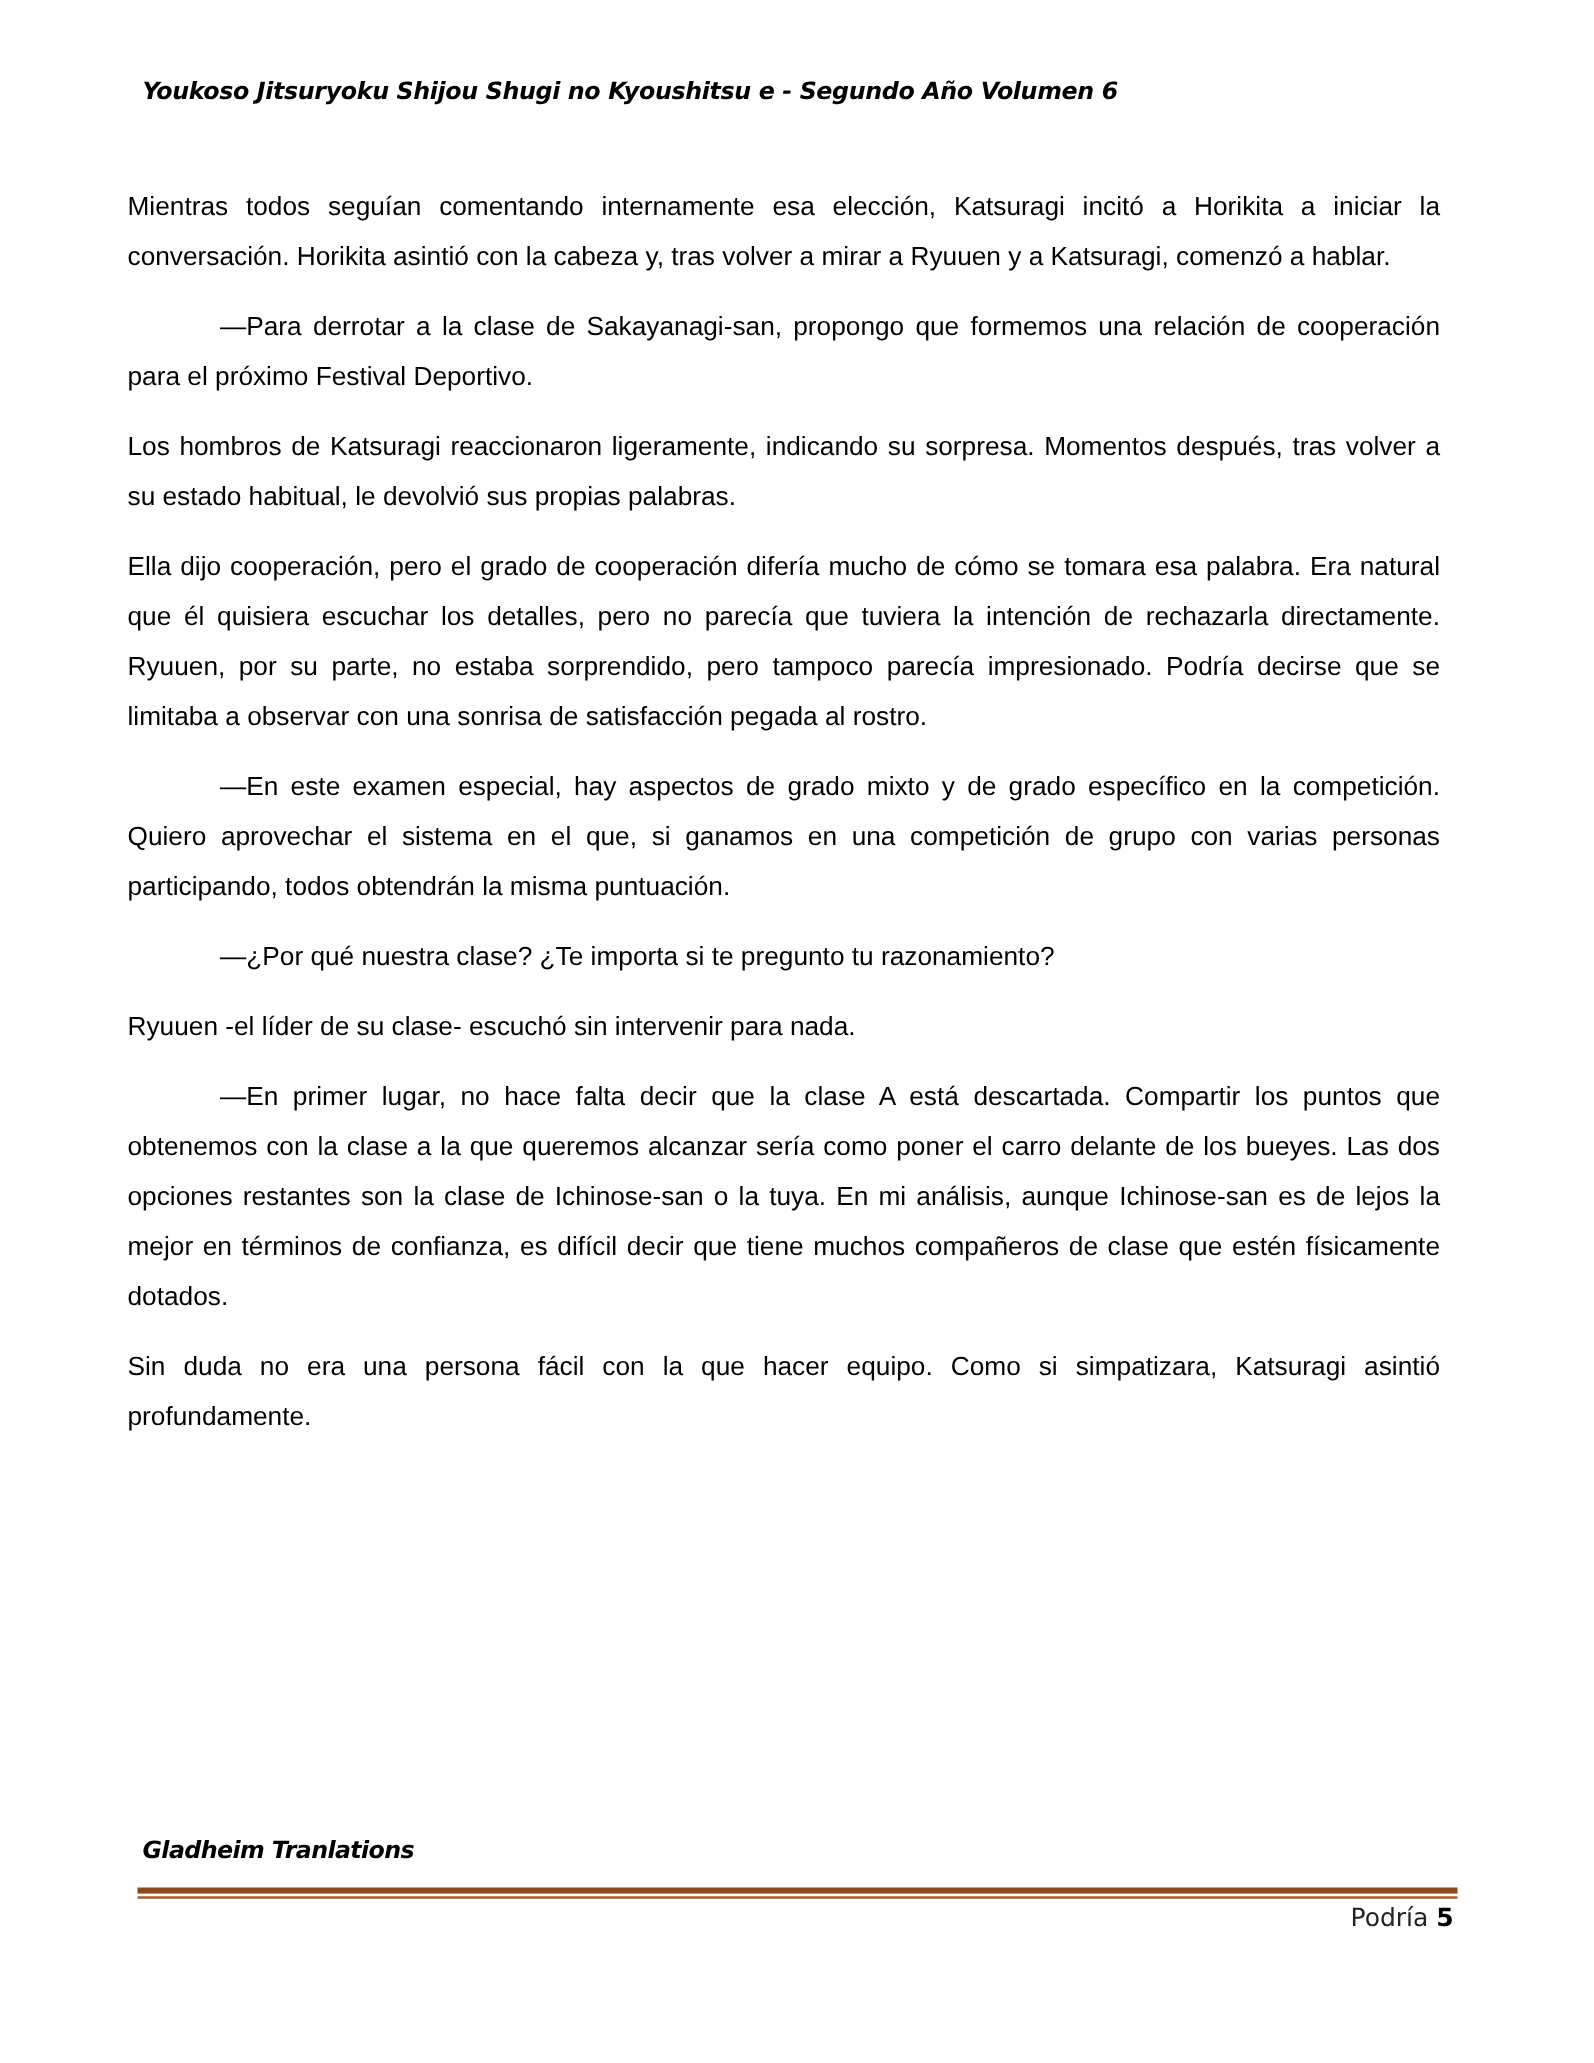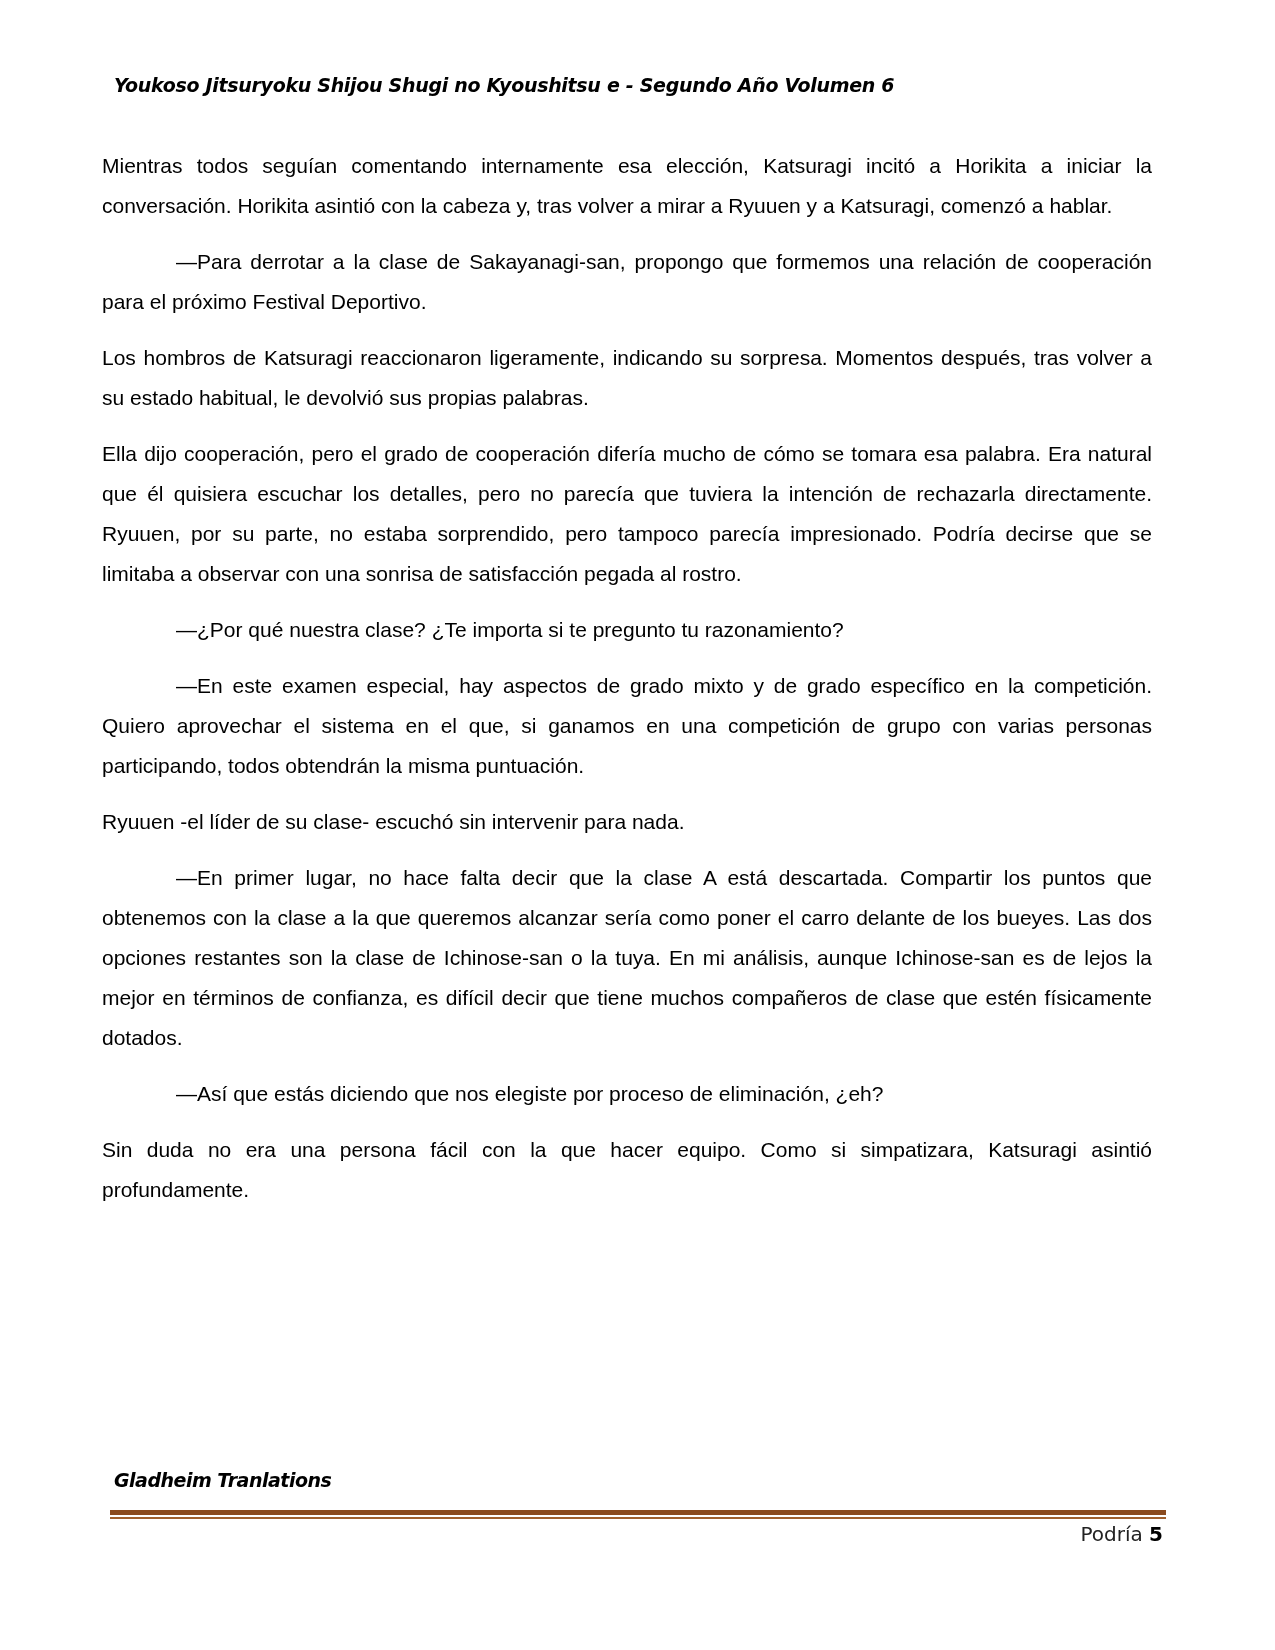--- a/index.html
+++ b/index.html
@@ -1,18 +1,18 @@
 <!DOCTYPE html>
 <html><head>
 <meta charset="utf-8">
 <style>
   html, body { margin: 0; padding: 0; background: #ffffff; }
   body { width: 1275px; height: 1650px; position: relative; overflow: hidden; color: #000; }
   .header {
-    position: absolute; left: 114px; top: 74px;
+    position: absolute; left: 114px; top: 62px;
     font-family: "DejaVu Sans", sans-serif; font-weight: bold; font-style: italic;
     font-size: 19px; letter-spacing: -0.3px; color: #000;
   }
   .body-text {
     position: absolute; left: 102px; top: 146px; width: 1050px;
     font-family: "Liberation Sans", sans-serif; font-size: 21px; line-height: 40px;
     color: #000;
   }
   .body-text p { margin: 0 0 16px 0; text-align: justify; }
   .body-text p.last-left { text-align-last: left; }
@@ -37,25 +37,24 @@
 </head>
 <body>
 
 <div class="header">Youkoso Jitsuryoku Shijou Shugi no Kyoushitsu e - Segundo Año Volumen 6</div>
 
 <div class="body-text">
   <p class="last-left">Mientras todos seguían comentando internamente esa elección, Katsuragi incitó a Horikita a iniciar la conversación. Horikita asintió con la cabeza y, tras volver a mirar a Ryuuen y a Katsuragi, comenzó a hablar.</p>
   <p class="dialog last-left">—Para derrotar a la clase de Sakayanagi-san, propongo que formemos una relación de cooperación para el próximo Festival Deportivo.</p>
   <p class="last-left">Los hombros de Katsuragi reaccionaron ligeramente, indicando su sorpresa. Momentos después, tras volver a su estado habitual, le devolvió sus propias palabras.</p>
   <p class="last-left">Ella dijo cooperación, pero el grado de cooperación difería mucho de cómo se tomara esa palabra. Era natural que él quisiera escuchar los detalles, pero no parecía que tuviera la intención de rechazarla directamente. Ryuuen, por su parte, no estaba sorprendido, pero tampoco parecía impresionado. Podría decirse que se limitaba a observar con una sonrisa de satisfacción pegada al rostro.</p>
+  <p class="dialog last-left">—En este examen especial, hay aspectos de grado mixto y de grado específico en la competición. Quiero aprovechar el sistema en el que, si ganamos en una competición de grupo con varias personas participando, todos obtendrán la misma puntuación.</p>
   <p class="dialog last-left">—¿Por qué nuestra clase? ¿Te importa si te pregunto tu razonamiento?</p>
-  <p class="dialog last-left">—En este examen especial, hay aspectos de grado mixto y de grado específico en la competición. Quiero aprovechar el sistema en el que, si ganamos en una competición de grupo con varias personas participando, todos obtendrán la misma puntuación.</p>
   <p class="last-left">Ryuuen -el líder de su clase- escuchó sin intervenir para nada.</p>
   <p class="dialog last-left">—En primer lugar, no hace falta decir que la clase A está descartada. Compartir los puntos que obtenemos con la clase a la que queremos alcanzar sería como poner el carro delante de los bueyes. Las dos opciones restantes son la clase de Ichinose-san o la tuya. En mi análisis, aunque Ichinose-san es de lejos la mejor en términos de confianza, es difícil decir que tiene muchos compañeros de clase que estén físicamente dotados.</p>
-  <p class="dialog last-left">—Así que estás diciendo que nos elegiste por proceso de eliminación, ¿eh?</p>
   <p class="last-left">Sin duda no era una persona fácil con la que hacer equipo. Como si simpatizara, Katsuragi asintió profundamente.</p>
 </div>
 
 <div class="footer-rule">
   <div class="thick"></div>
   <div class="gap"></div>
   <div class="thin"></div>
 </div>
 
 <div class="footer-left">Gladheim Tranlations</div>

